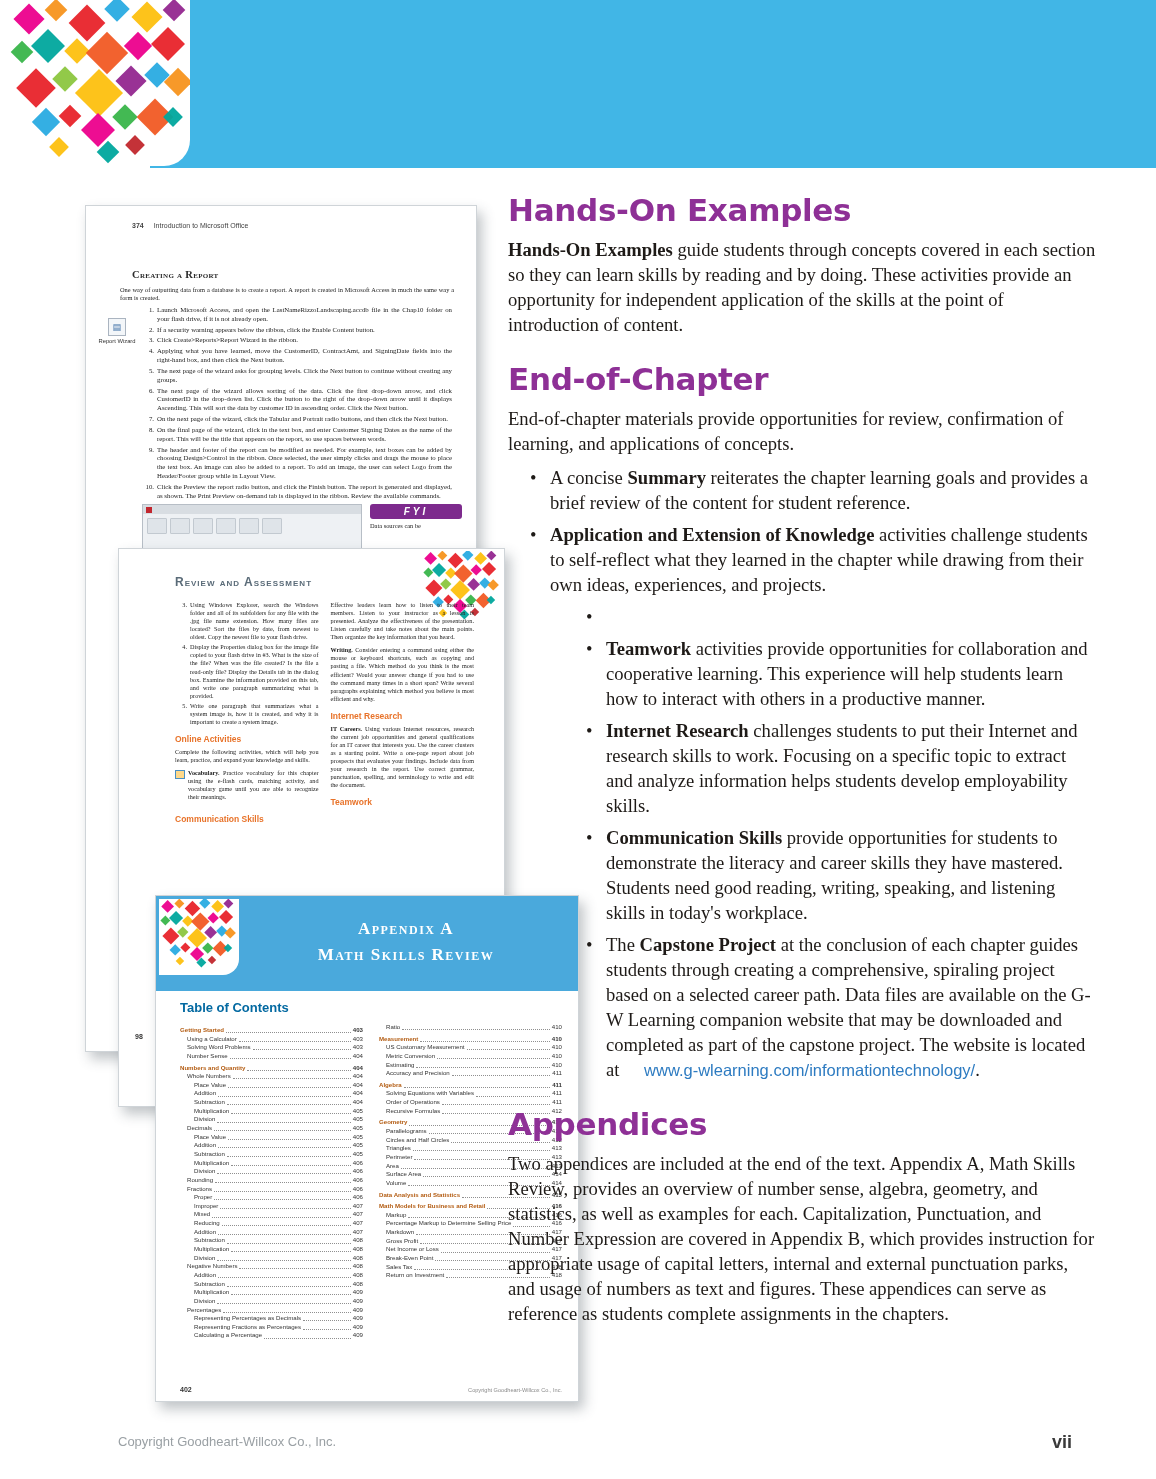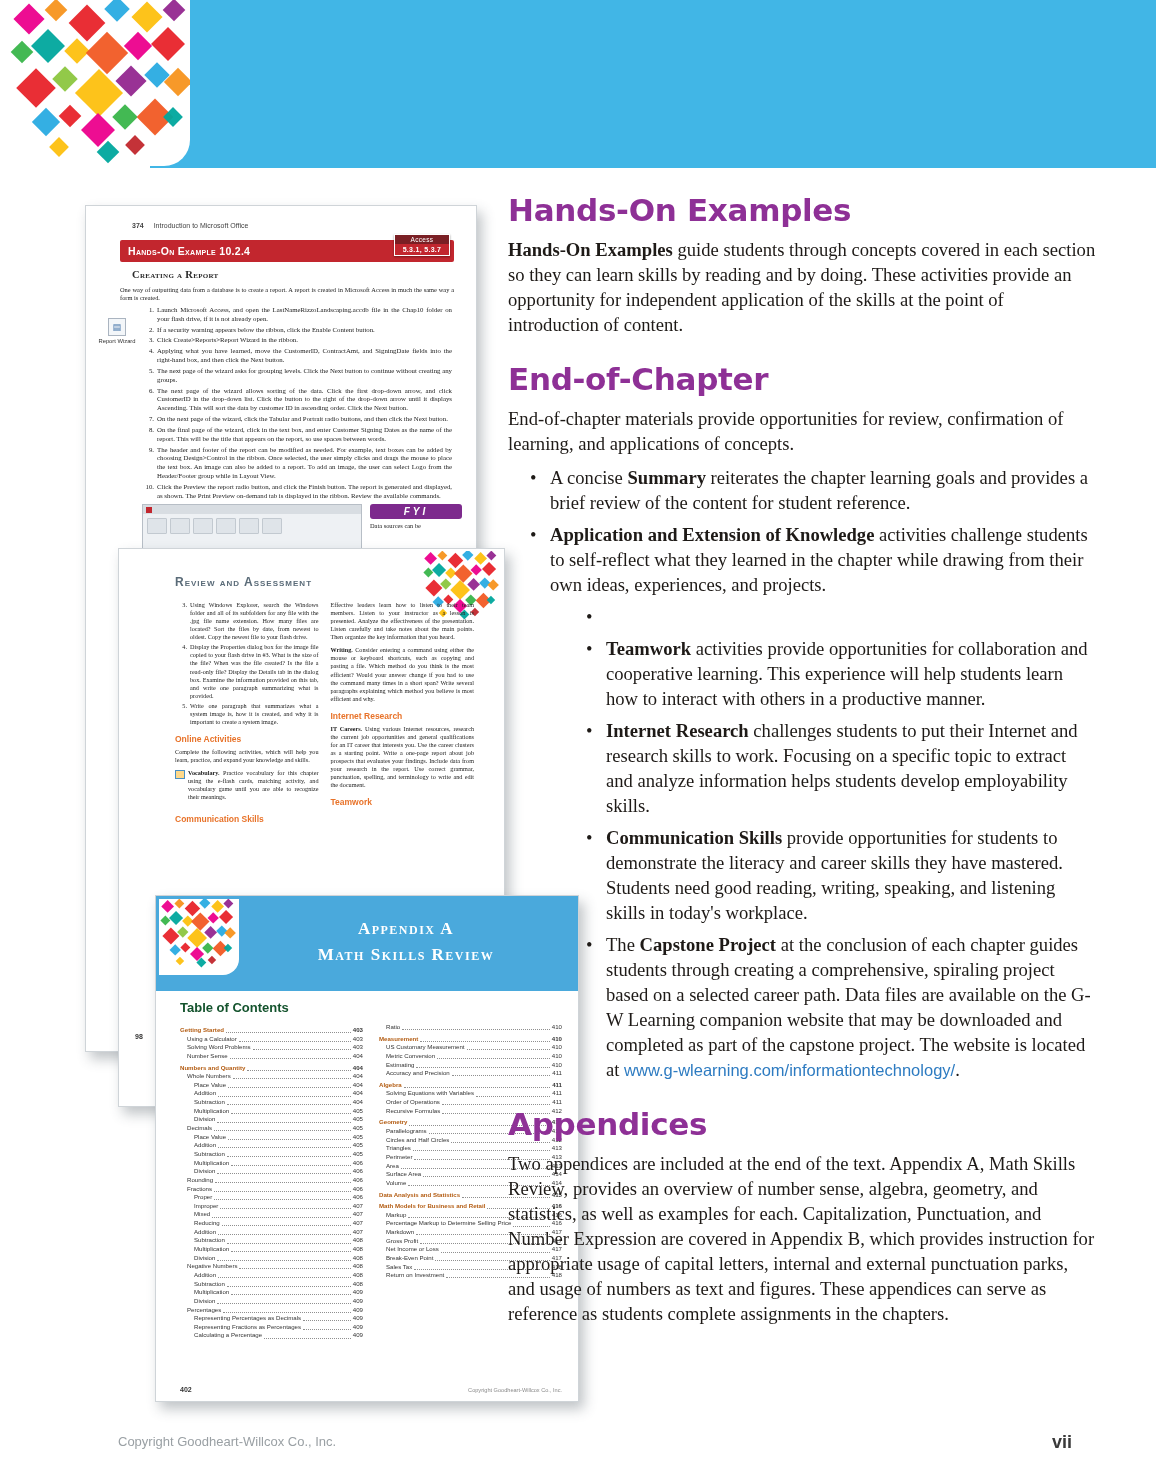--- a/index.html
+++ b/index.html
@@ -16,21 +16,21 @@
   .copy{position:absolute;left:508px;top:192px;width:588px;z-index:4;}
   .sec{margin-bottom:24px;}
   .h{font-family:"DejaVu Sans",sans-serif;font-weight:bold;color:#8e3096;font-size:31px;
      letter-spacing:-.3px;margin:0 0 9px;}
   .body{font-size:18.6px;line-height:1.345;margin:0 0 9px;}
   .bullets{margin-top:2px;}
   .bullet{display:flex;font-size:18.6px;line-height:1.345;margin:0 0 7px;}
   .bullet .dot{flex:none;width:20px;}
   .lvl1{padding-left:22px;}
   .lvl2{padding-left:78px;}
-  .inline-link{font-family:"Liberation Sans",sans-serif;color:#2d7bc1;font-size:16.5px;}
+  .inline-link{font-family:"Liberation Sans",sans-serif;color:#2d7bc1;font-size:16.5px;margin-left:20px;}
 
   
   .footer-copy{position:absolute;left:118px;bottom:30px;font-family:"Liberation Sans",sans-serif;
                font-size:13px;color:#9aa0a4;}
   .folio{position:absolute;right:84px;bottom:26px;font-family:"Liberation Sans",sans-serif;
          font-size:18px;font-weight:bold;color:#3a3a3a;}
 
   
   .thumb{position:absolute;background:#fff;border:1px solid #cfd4d8;
          box-shadow:5px 7px 12px rgba(60,70,80,.32);overflow:hidden;}
@@ -90,21 +90,21 @@
   .t2-page{position:absolute;left:16px;bottom:66px;font-size:7px;font-weight:bold;color:#333;
            font-family:"Liberation Sans",sans-serif;}
 
   
   .t3-band{position:absolute;left:0;top:0;right:0;height:95px;background:#4aa9dc;}
   .t3-logo{position:absolute;left:3px;top:3px;width:80px;height:76px;background:#fff;
            border-radius:0 0 16px 0;overflow:hidden;}
   .t3-band-text{position:absolute;left:88px;right:10px;top:20px;text-align:center;color:#fff;
                 font-variant:small-caps;font-weight:bold;font-size:17px;letter-spacing:1.5px;line-height:1.5;}
   .t3-toc-title{position:absolute;left:24px;top:104px;font-family:"Liberation Sans",sans-serif;
-                font-weight:bold;font-size:13px;color:#14532d;}
+                font-weight:bold;font-size:13px;color:#0369a1;}
   .t3-cols{position:absolute;left:24px;top:127px;right:16px;bottom:26px;display:flex;gap:16px;
            font-family:"Liberation Sans",sans-serif;font-size:6.1px;color:#333;overflow:hidden;}
   .t3-col{flex:1;min-width:0;}
   .toc-row{display:flex;align-items:flex-end;line-height:1.42;}
   .ind1{padding-left:7px;}
   .ind2{padding-left:14px;}
   .toc-label{flex:0 1 auto;}
   .toc-dots{flex:1;border-bottom:1px dotted #8f8f8f;margin:0 2px 1.5px;min-width:6px;}
   .toc-page{flex:none;}
   .toc-head{font-weight:bold;margin-top:3px;}
@@ -121,27 +121,20 @@
 
   <div class="top-banner"></div>
   <div class="brand-box">
     <span><span class="dmd" style="left: 10px; top: 8px; height: 22px; width: 22px; background: rgb(236, 0, 140);"></span><span class="dmd" style="left: 40px; top: 2px; height: 16px; width: 16px; background: rgb(247, 148, 30);"></span><span class="dmd" style="left: 66px; top: 10px; height: 26px; width: 26px; background: rgb(232, 35, 42);"></span><span class="dmd" style="left: 100px; top: 0px; height: 18px; width: 18px; background: rgb(41, 171, 226);"></span><span class="dmd" style="left: 128px; top: 6px; height: 22px; width: 22px; background: rgb(253, 192, 15);"></span><span class="dmd" style="left: 158px; top: 2px; height: 16px; width: 16px; background: rgb(147, 39, 143);"></span><span class="dmd" style="left: 6px; top: 44px; height: 16px; width: 16px; background: rgb(57, 181, 74);"></span><span class="dmd" style="left: 28px; top: 34px; height: 24px; width: 24px; background: rgb(0, 167, 157);"></span><span class="dmd" style="left: 60px; top: 42px; height: 18px; width: 18px; background: rgb(253, 192, 15);"></span><span class="dmd" style="left: 84px; top: 38px; height: 30px; width: 30px; background: rgb(241, 90, 36);"></span><span class="dmd" style="left: 120px; top: 36px; height: 20px; width: 20px; background: rgb(236, 0, 140);"></span><span class="dmd" style="left: 148px; top: 32px; height: 24px; width: 24px; background: rgb(232, 35, 42);"></span><span class="dmd" style="left: 14px; top: 74px; height: 28px; width: 28px; background: rgb(232, 35, 42);"></span><span class="dmd" style="left: 48px; top: 70px; height: 18px; width: 18px; background: rgb(140, 198, 63);"></span><span class="dmd" style="left: 74px; top: 76px; height: 34px; width: 34px; background: rgb(253, 192, 15);"></span><span class="dmd" style="left: 112px; top: 70px; height: 22px; width: 22px; background: rgb(147, 39, 143);"></span><span class="dmd" style="left: 140px; top: 66px; height: 18px; width: 18px; background: rgb(41, 171, 226);"></span><span class="dmd" style="left: 160px; top: 72px; height: 20px; width: 20px; background: rgb(247, 148, 30);"></span><span class="dmd" style="left: 28px; top: 112px; height: 20px; width: 20px; background: rgb(41, 171, 226);"></span><span class="dmd" style="left: 54px; top: 108px; height: 16px; width: 16px; background: rgb(232, 35, 42);"></span><span class="dmd" style="left: 78px; top: 118px; height: 24px; width: 24px; background: rgb(236, 0, 140);"></span><span class="dmd" style="left: 108px; top: 108px; height: 18px; width: 18px; background: rgb(57, 181, 74);"></span><span class="dmd" style="left: 134px; top: 104px; height: 26px; width: 26px; background: rgb(241, 90, 36);"></span><span class="dmd" style="left: 158px; top: 110px; height: 14px; width: 14px; background: rgb(0, 167, 157);"></span><span class="dmd" style="left: 44px; top: 140px; height: 14px; width: 14px; background: rgb(253, 192, 15);"></span><span class="dmd" style="left: 92px; top: 144px; height: 16px; width: 16px; background: rgb(0, 167, 157);"></span><span class="dmd" style="left: 120px; top: 138px; height: 14px; width: 14px; background: rgb(193, 39, 45);"></span></span>
   </div>
 
   <div class="thumb thumb1">
     <div class="t1-head">
       <span class="pg">374</span>
       <span>Introduction to Microsoft Office</span>
-    </div>
-    <div class="t1-bar">
-      <span>Hands-On Example 10.2.4</span>
-      <span class="t1-badge">
-        <span class="app">Access</span>
-        <span class="codes">5.3.1, 5.3.7</span>
-      </span>
     </div>
     <div class="t1-section-title">Creating a Report</div>
     <div class="t1-intro">One way of outputting data from a database is to create a report. A report is created in Microsoft Access in much the same way a form is created.</div>
     <div class="t1-margin-note">
       <div class="t1-margin-icon">▤</div>
       <span>Report Wizard</span>
     </div>
     <div class="t1-steps">
         <div class="step">
           <span class="step-num">1.</span>

